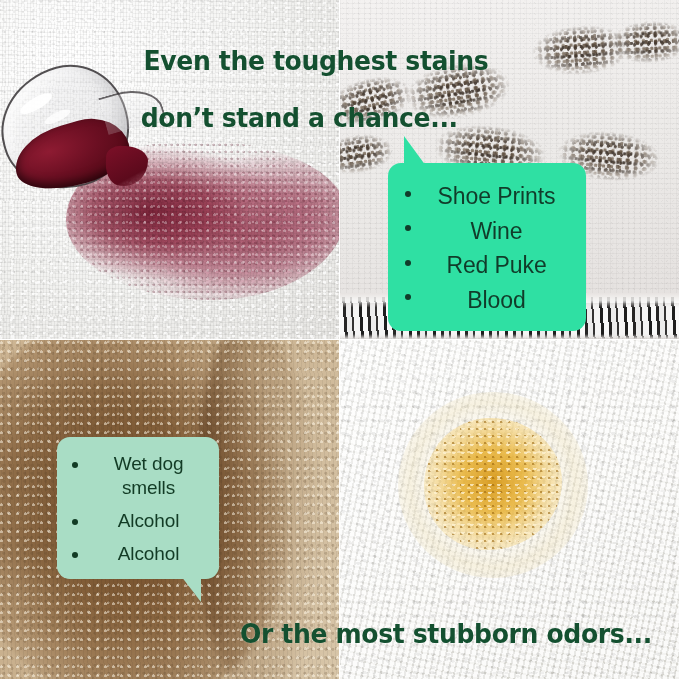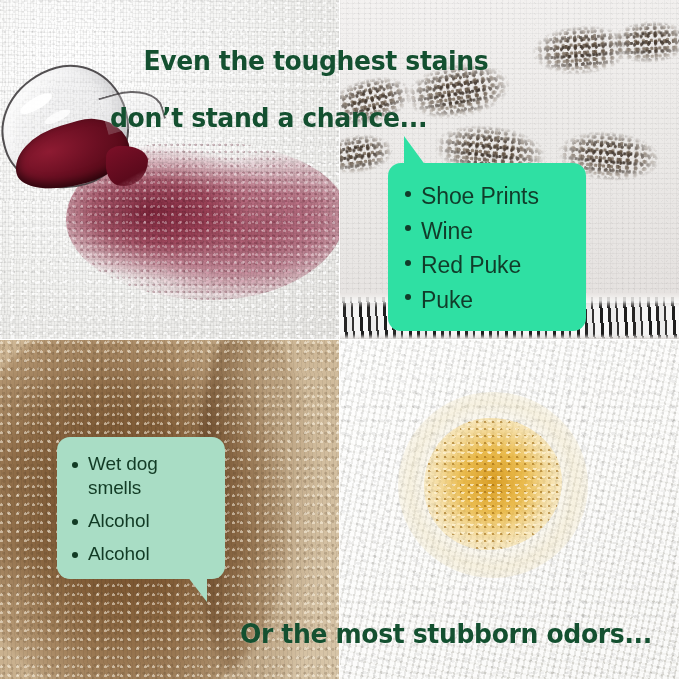--- a/index.html
+++ b/index.html
@@ -7,20 +7,21 @@
     padding: 0;
     background: #ffffff;
   }
   #canvas {
     position: relative;
     width: 679px;
     height: 679px;
     overflow: hidden;
     font-family: "Liberation Sans", sans-serif;
     background: #f97316;
+    text-align: center;
   }
 
   
   .quad {
     position: absolute;
     overflow: hidden;
   }
   #quad-tl { left: 0;     top: 0;     width: 339px; height: 339px; }
   #quad-tr { left: 340px; top: 0;     width: 339px; height: 339px; }
   #quad-bl { left: 0;     top: 340px; width: 339px; height: 339px; }
@@ -318,21 +319,21 @@
     left: 16px; top: -27px;
     width: 0; height: 0;
     border-left: 0 solid transparent;
     border-right: 22px solid transparent;
     border-bottom: 30px solid #2fe0a3;
   }
 
   #bubble-odors {
     left: 57px; top: 437px;
     width: 138px;
-    padding: 15px 16px 13px 14px;
+    padding: 15px 10px 13px 14px;
     background: #a9ddc5;
     color: #123b25;
   }
   #bubble-odors li {
     font-size: 19px;
     line-height: 1.26;
     margin-bottom: 9px;
     letter-spacing: -0.1px;
   }
   #bubble-odors li:last-child { margin-bottom: 0; }
@@ -407,21 +408,21 @@
   </div>
 
   <div class="headline" id="headline-bottom">Or the most stubborn odors...</div>
 
   <div class="bubble" id="bubble-stains">
     <div class="tail"></div>
     <ul>
       <li>Shoe Prints</li>
       <li>Wine</li>
       <li>Red Puke</li>
-      <li>Puke</li>
+      <li>Blood</li>
     </ul>
   </div>
 
   <div class="bubble" id="bubble-odors">
     <ul>
       <li>Wet dog smells</li>
       <li>Alcohol</li>
       <li>Alcohol</li>
     </ul>
     <div class="tail"></div>

